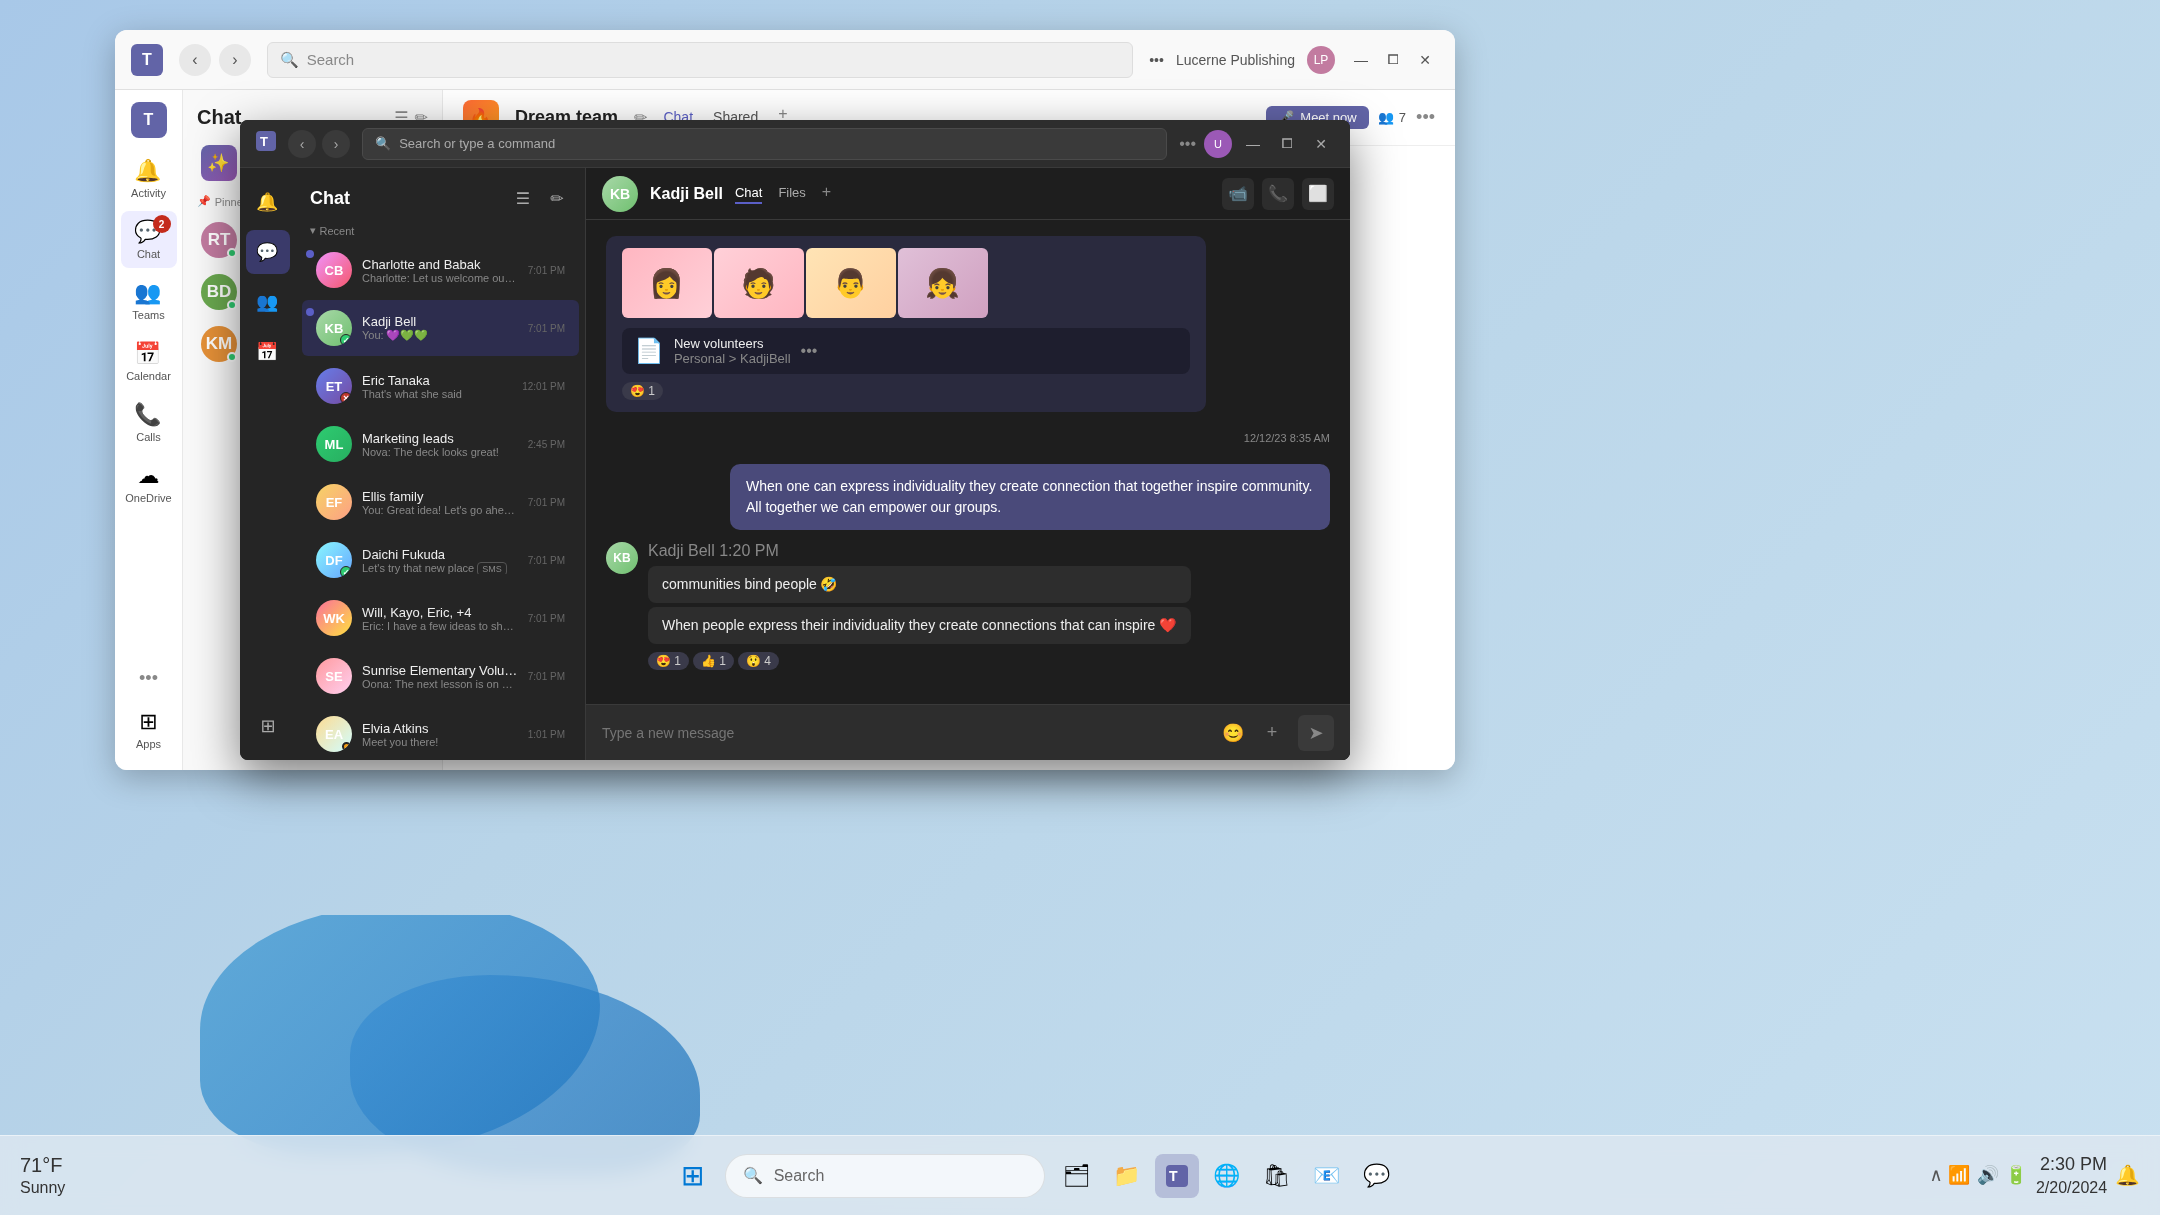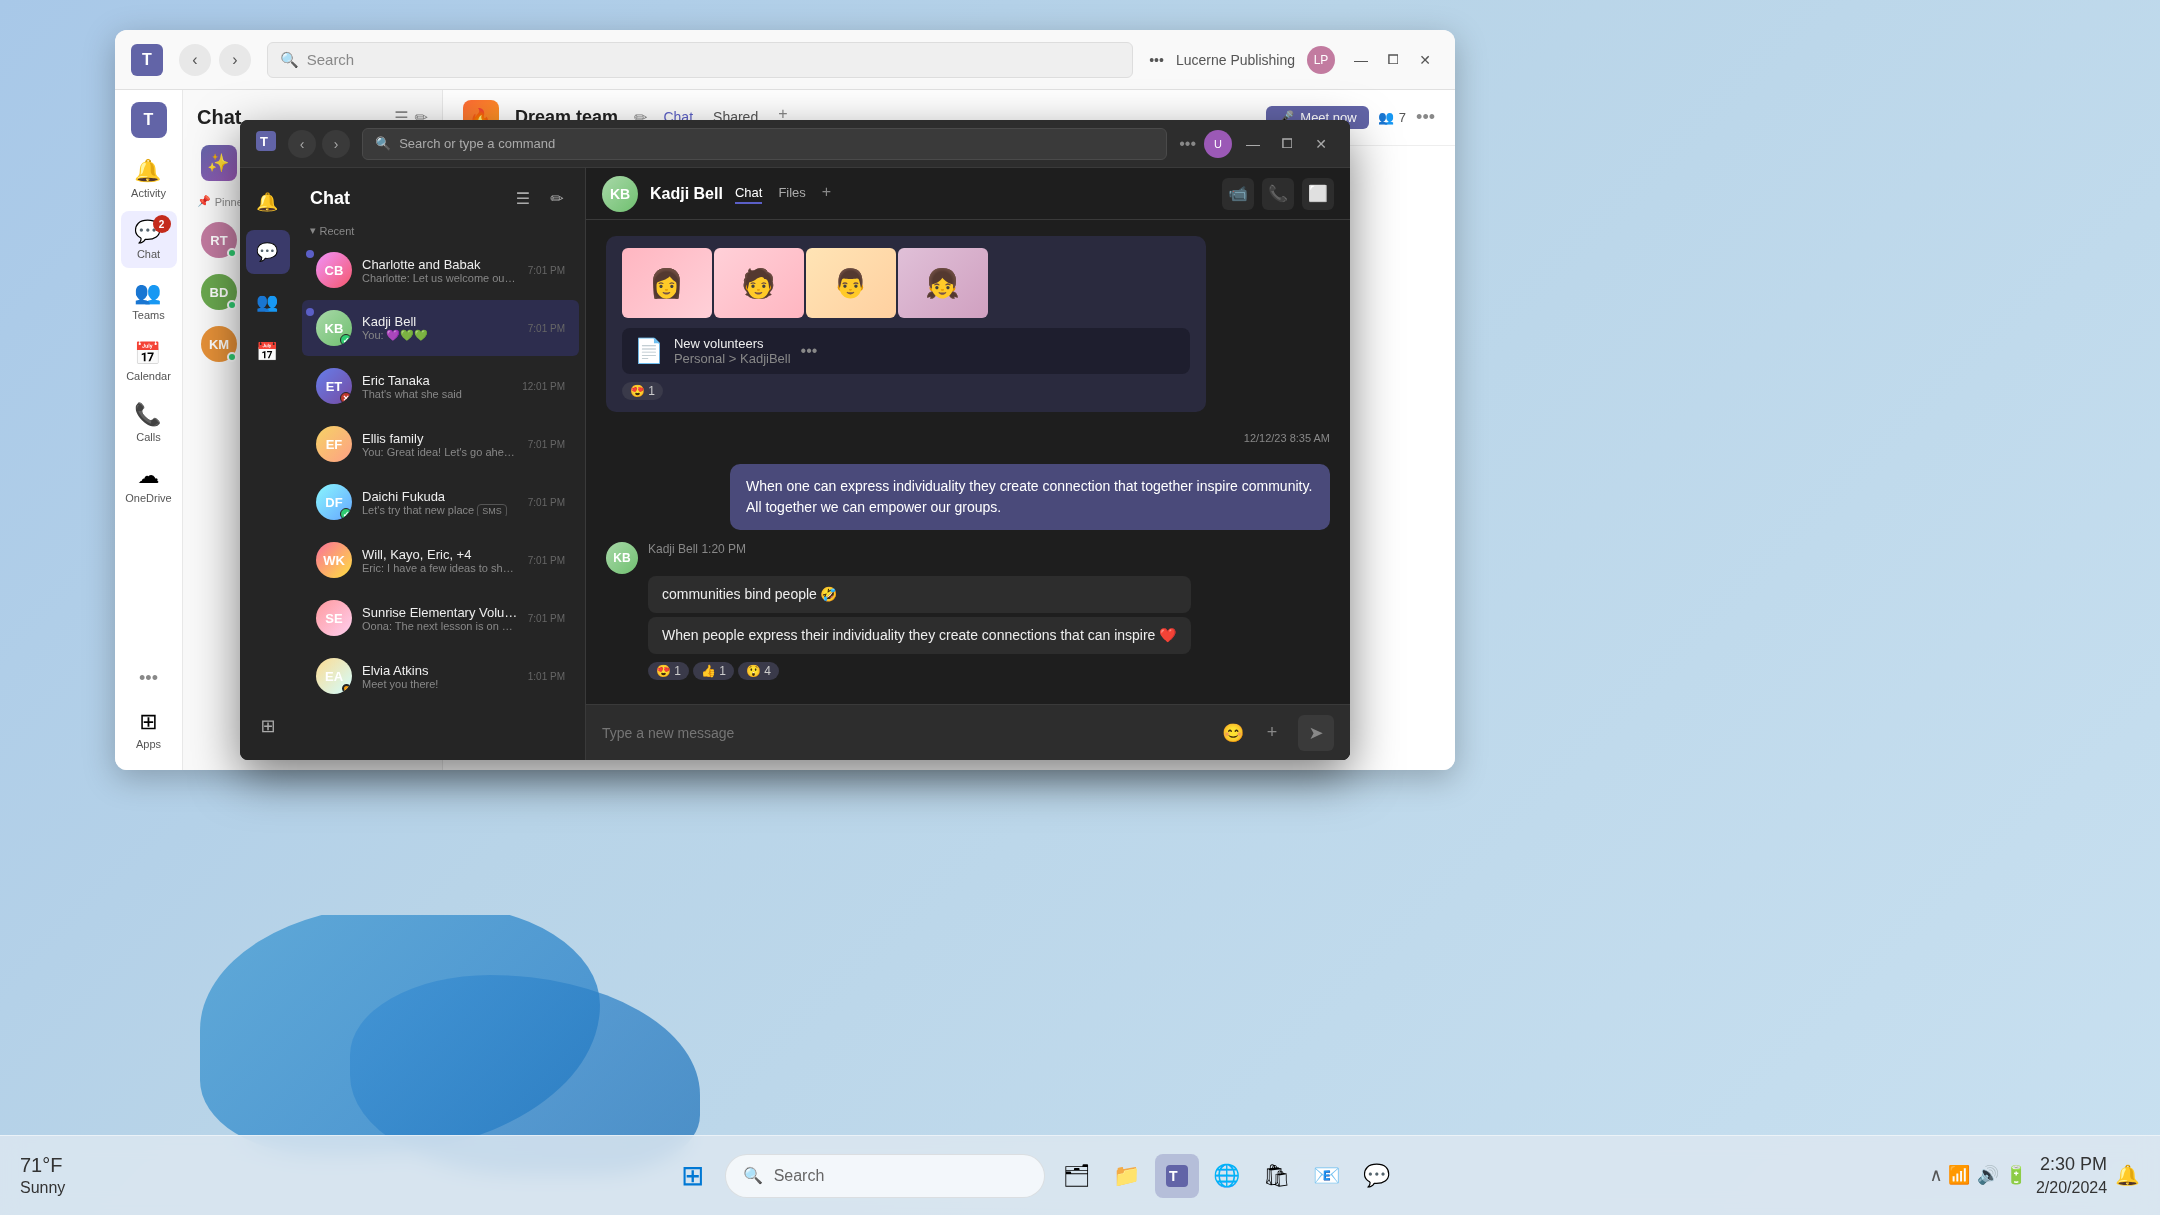--- a/index.html
+++ b/index.html
@@ -291,21 +291,21 @@
       border-radius: 6px;
       margin: 0 4px;
     }
     .avatar-circle {
       width: 36px;
       height: 36px;
       border-radius: 50%;
       display: flex;
       align-items: center;
       justify-content: center;
-      font-size: 13px;
+      font-size: 17px;
       font-weight: 600;
       color: white;
       flex-shrink: 0;
       position: relative;
     }
     .status-dot {
       position: absolute;
       bottom: 0;
       right: 0;
       width: 10px;
@@ -678,21 +678,21 @@
       line-height: 1.5;
     }
 
     
     .msg-incoming-group {
       display: flex;
       gap: 10px;
       align-items: flex-start;
     }
     .msg-incoming-content { display: flex; flex-direction: column; gap: 4px; }
-    .msg-sender-info { font-size: 12px; color: #888; margin-bottom: 16px; }
+    .msg-sender-info { font-size: 16px; color: #888; margin-bottom: 2px; }
     .msg-bubble {
       background: #2d2d2d;
       border-radius: 8px;
       padding: 8px 14px;
       font-size: 14px;
       color: #eee;
       max-width: 560px;
       line-height: 1.5;
     }
 
@@ -1004,20 +1004,28 @@
         <div class="modal-avatar" style="background:linear-gradient(135deg,#667eea,#764ba2);">ET
           <div class="x-badge">✕</div>
         </div>
         <div class="modal-chat-info">
           <div class="modal-chat-name">Eric Tanaka</div>
           <div class="modal-chat-preview">That's what she said</div>
         </div>
         <div class="modal-chat-time">12:01 PM</div>
       </div>
 
+      <div class="modal-chat-item">
+        <div class="modal-avatar" style="background:linear-gradient(135deg,#2ecc71,#27ae60);">ML</div>
+        <div class="modal-chat-info">
+          <div class="modal-chat-name">Marketing leads</div>
+          <div class="modal-chat-preview">Nova: The deck looks great!</div>
+        </div>
+        <div class="modal-chat-time">2:45 PM</div>
+      </div>
 
       <div class="modal-chat-item">
         <div class="modal-avatar" style="background:linear-gradient(135deg,#f6d365,#fda085);">EF</div>
         <div class="modal-chat-info">
           <div class="modal-chat-name">Ellis family</div>
           <div class="modal-chat-preview">You: Great idea! Let's go ahead and schedule</div>
         </div>
         <div class="modal-chat-time">7:01 PM</div>
       </div>
 

